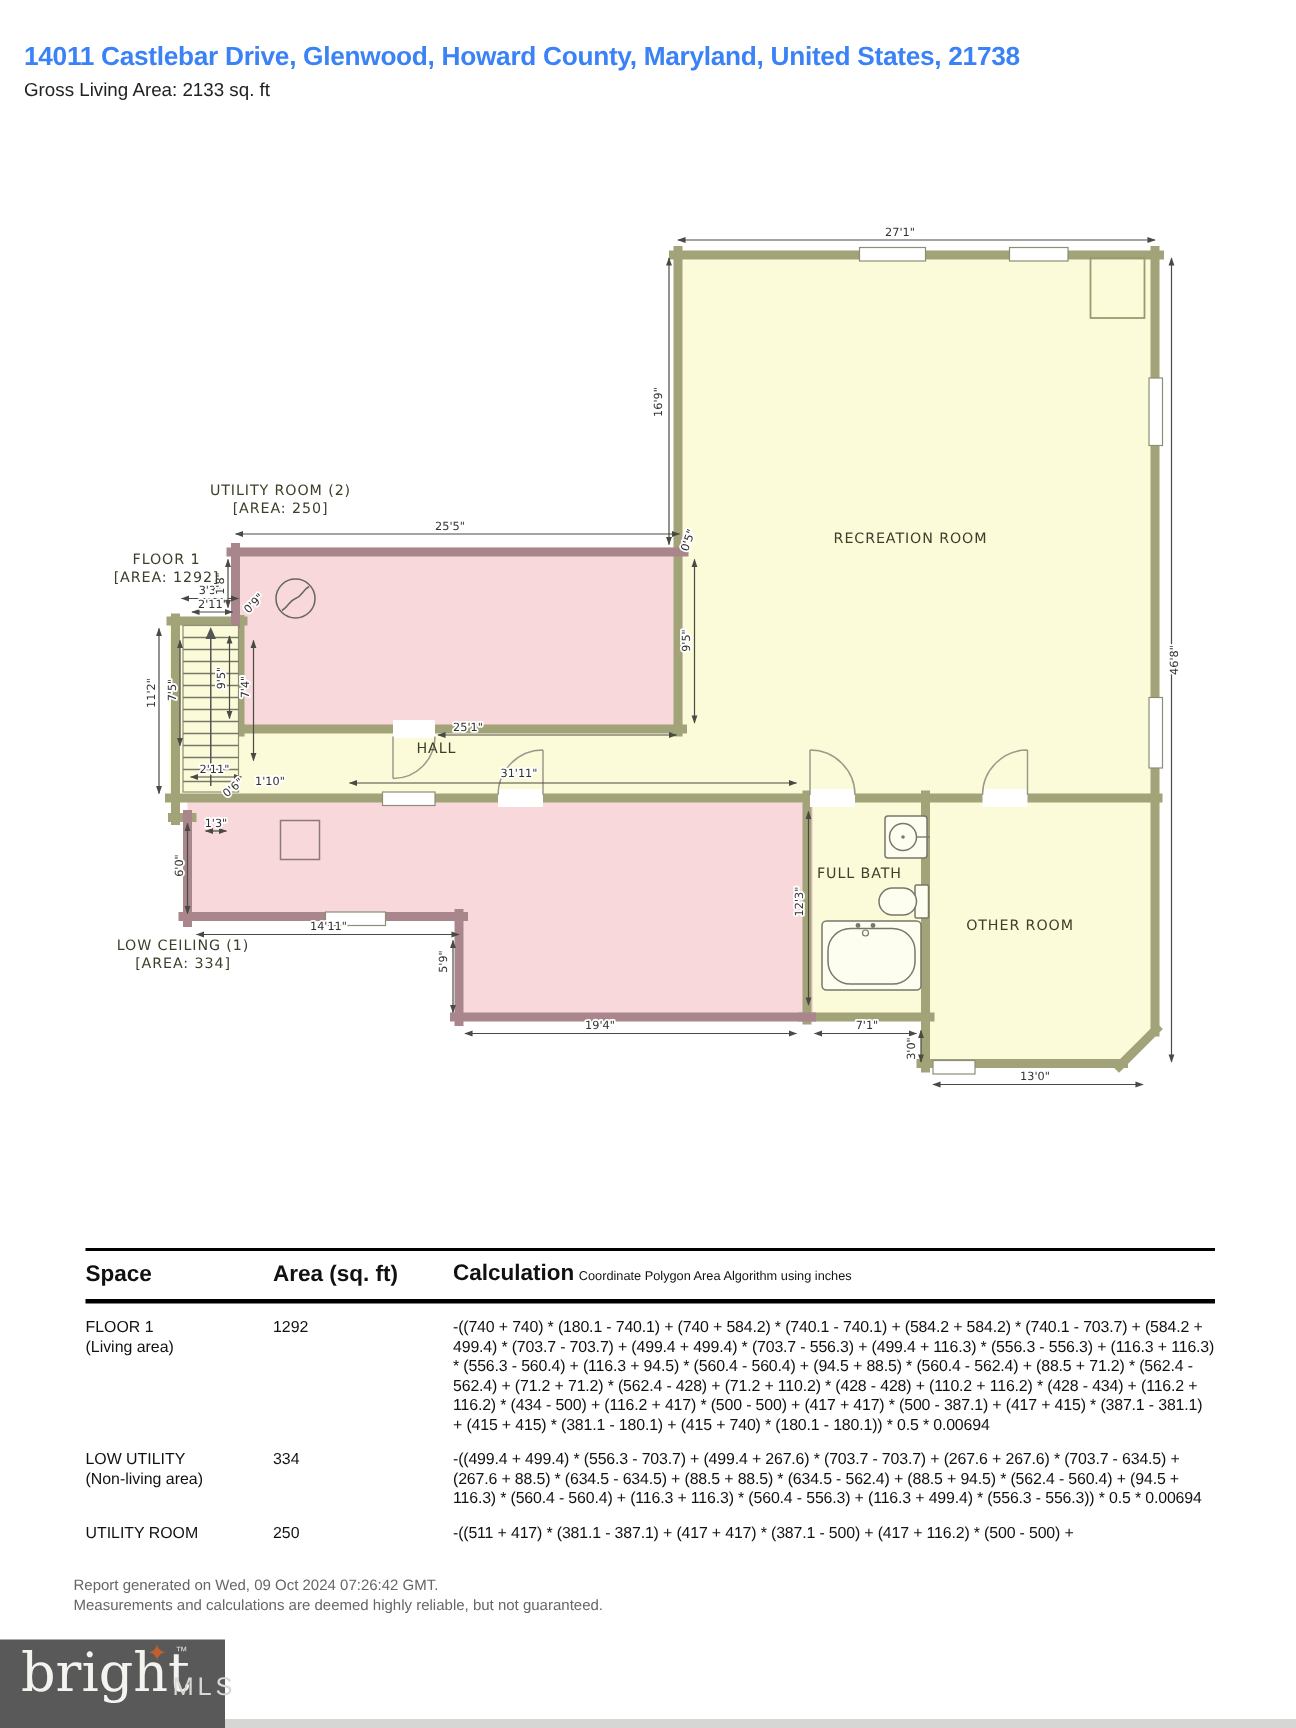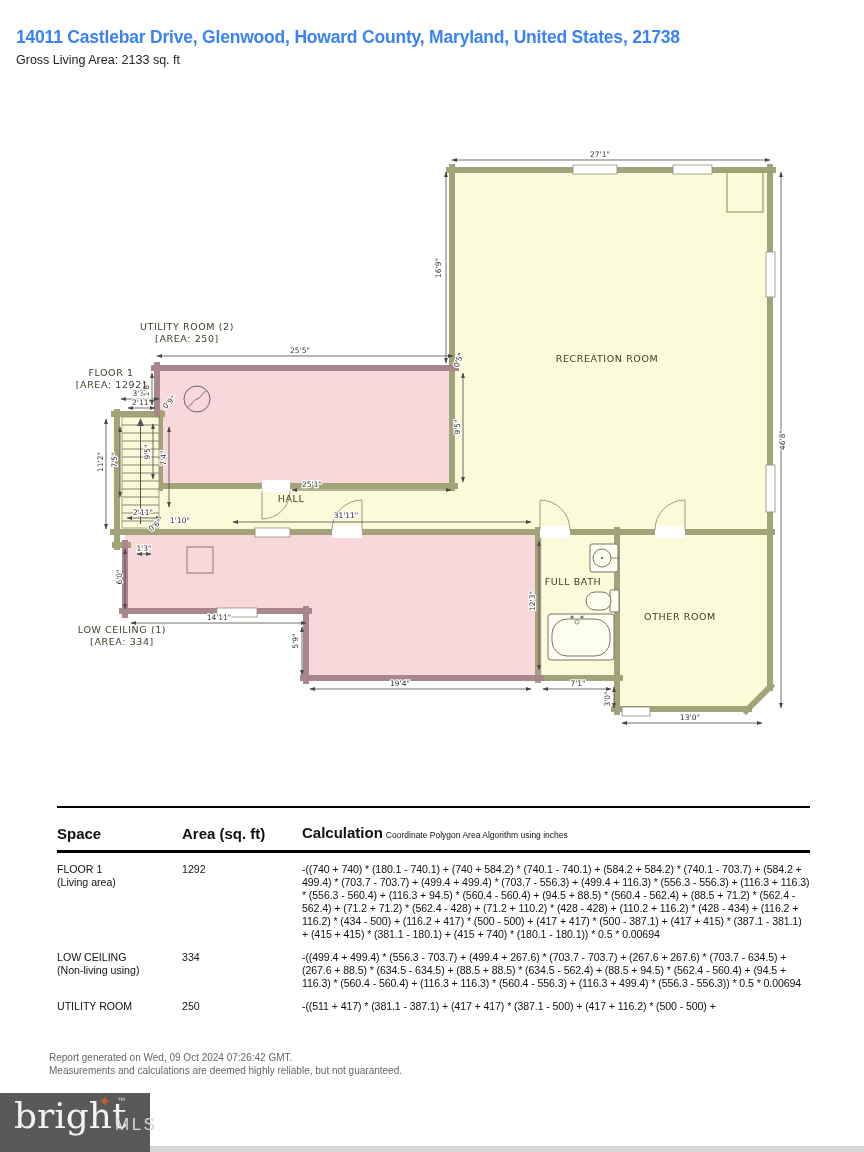--- a/index.html
+++ b/index.html
@@ -20,21 +20,21 @@
   .fixture{stroke:#77776a;stroke-width:1;fill:#fdfdf0;}
   .thinline{stroke:#77776a;stroke-width:0.9;fill:none;}
   .dim-line{stroke:#4a4a44;stroke-width:0.8;}
   .dim-text{font-size:7.5px;fill:#333;text-anchor:middle;font-family:"DejaVu Sans",sans-serif;
             paint-order:stroke;stroke:#fff;stroke-width:2.4px;stroke-linejoin:round;}
   .room-label{font-size:9.5px;fill:#3e3e2a;text-anchor:middle;letter-spacing:0.6px;
               font-family:"DejaVu Sans",sans-serif;}
 
   .calc-table{position:absolute;left:57px;top:806px;width:753px;color:#111;}
   .t-head{display:grid;grid-template-columns:125px 120px 1fr;border-top:2px solid #000;
-          border-bottom:3px solid #000;padding:16px 0 8px;align-items:end;}
+          border-bottom:3px solid #000;padding:6px 0 8px;align-items:end;margin-top:26px;}
   .hd{font-size:15px;font-weight:bold;}
   .calc-note{font-size:8.5px;font-weight:normal;margin-left:3px;}
   .t-row{display:grid;grid-template-columns:125px 120px 1fr;padding-top:10px;
          font-size:10.6px;line-height:13px;}
   .t-row .sub{margin-top:0px;}
   .c-calc{letter-spacing:-0.1px;}
 
   .footer-line{position:absolute;left:49px;font-size:10px;color:#666;}
   .bottom-strip{position:absolute;left:0;top:1146px;width:864px;height:6px;background:#d6d6d4;}
   .logo-box{position:absolute;left:0;top:1093px;width:150px;height:59px;background:#59595a;z-index:2;}
@@ -214,22 +214,22 @@
     <div>
       <div>FLOOR 1</div>
       <div class="sub">(Living area)</div>
     </div>
     <div>1292</div>
     <div class="c-calc">-((740 + 740) * (180.1 - 740.1) + (740 + 584.2) * (740.1 - 740.1) + (584.2 + 584.2) * (740.1 - 703.7) + (584.2 + 499.4) * (703.7 - 703.7) + (499.4 + 499.4) * (703.7 - 556.3) + (499.4 + 116.3) * (556.3 - 556.3) + (116.3 + 116.3) * (556.3 - 560.4) + (116.3 + 94.5) * (560.4 - 560.4) + (94.5 + 88.5) * (560.4 - 562.4) + (88.5 + 71.2) * (562.4 - 562.4) + (71.2 + 71.2) * (562.4 - 428) + (71.2 + 110.2) * (428 - 428) + (110.2 + 116.2) * (428 - 434) + (116.2 + 116.2) * (434 - 500) + (116.2 + 417) * (500 - 500) + (417 + 417) * (500 - 387.1) + (417 + 415) * (387.1 - 381.1) + (415 + 415) * (381.1 - 180.1) + (415 + 740) * (180.1 - 180.1)) * 0.5 * 0.00694</div>
   </div>
 
   <div class="t-row">
     <div>
-      <div>LOW CEILING</div>
-      <div class="sub">(Non-living using)</div>
+      <div>LOW UTILITY</div>
+      <div class="sub">(Non-living area)</div>
     </div>
     <div>334</div>
     <div class="c-calc">-((499.4 + 499.4) * (556.3 - 703.7) + (499.4 + 267.6) * (703.7 - 703.7) + (267.6 + 267.6) * (703.7 - 634.5) + (267.6 + 88.5) * (634.5 - 634.5) + (88.5 + 88.5) * (634.5 - 562.4) + (88.5 + 94.5) * (562.4 - 560.4) + (94.5 + 116.3) * (560.4 - 560.4) + (116.3 + 116.3) * (560.4 - 556.3) + (116.3 + 499.4) * (556.3 - 556.3)) * 0.5 * 0.00694</div>
   </div>
 
   <div class="t-row">
     <div>
       <div>UTILITY ROOM</div>
       <div class="sub"></div>
     </div>

